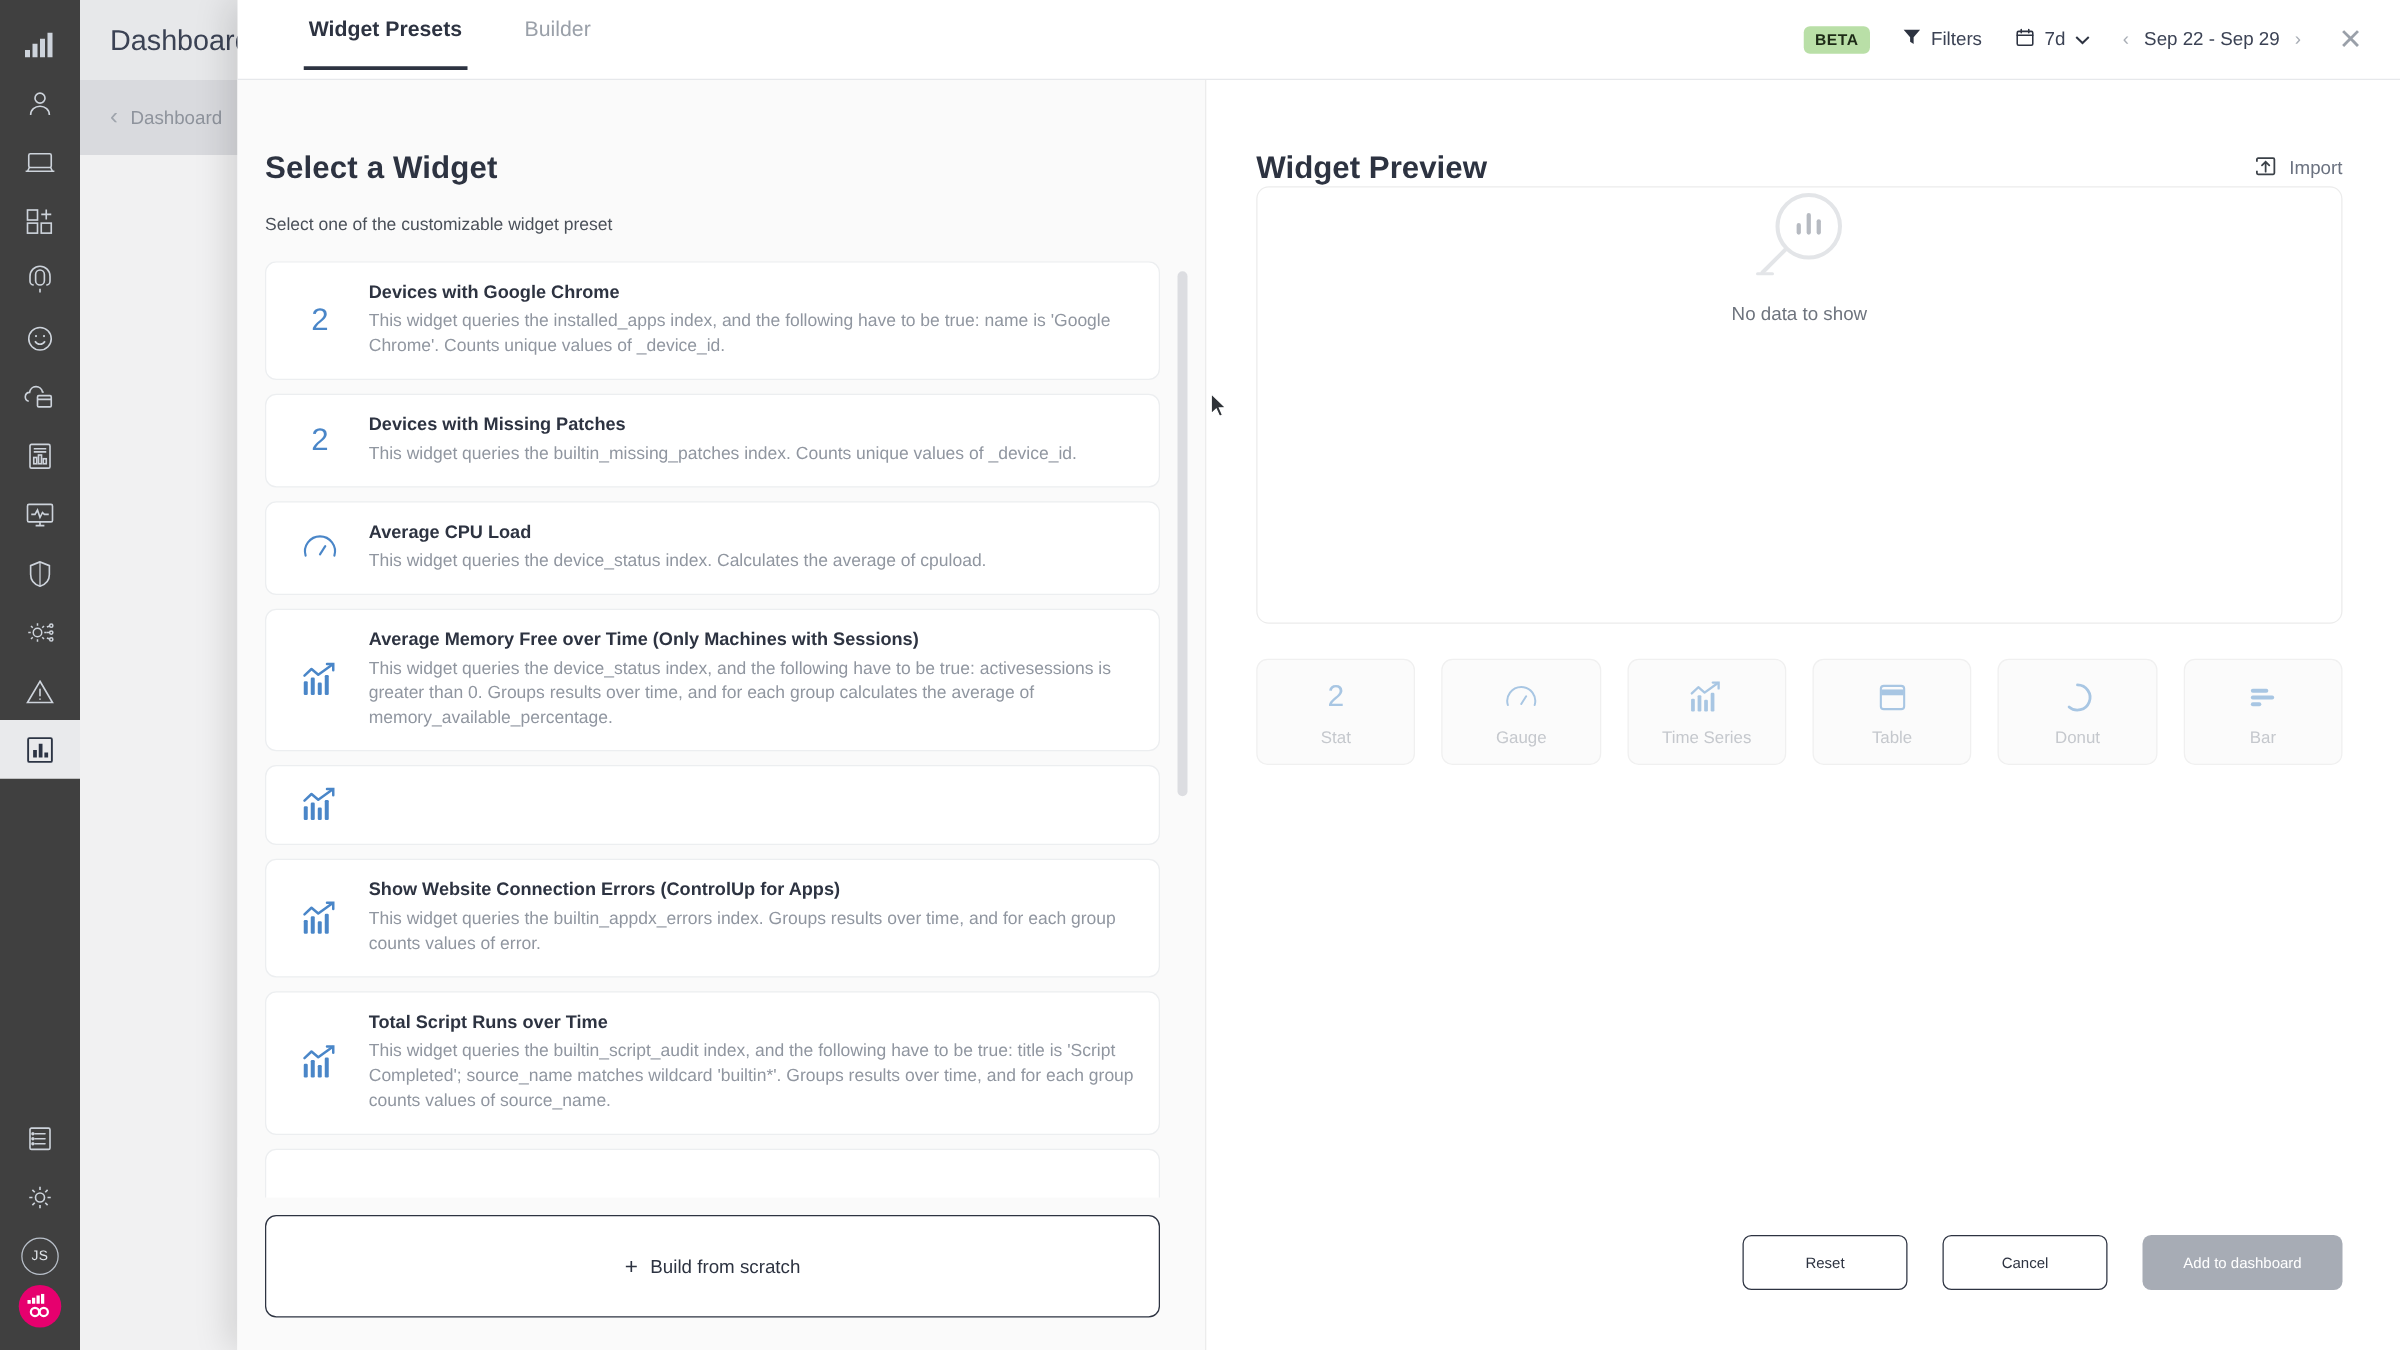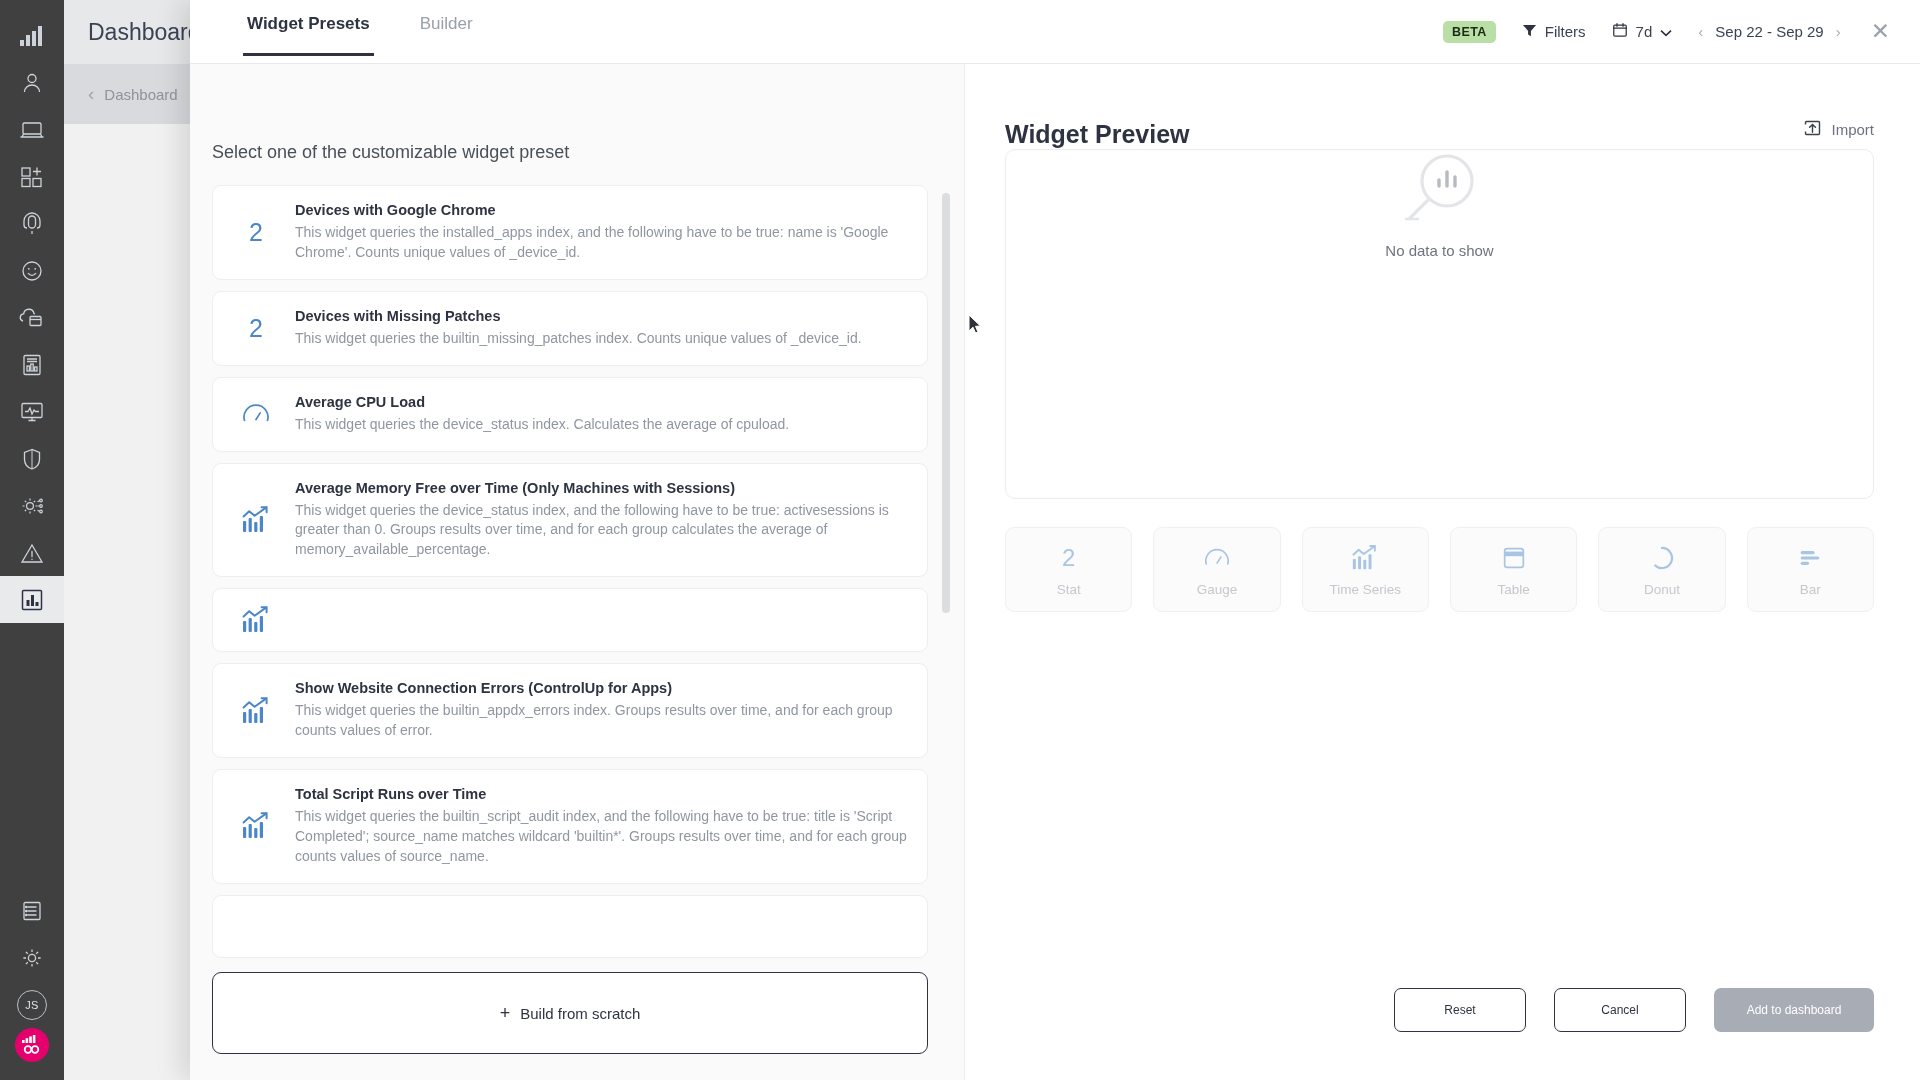--- a/index.html
+++ b/index.html
@@ -93,21 +93,21 @@
 
   
   #left {
     width: 775px; flex: 0 0 775px;
     background: #fafafa; border-right: 1px solid #ececec;
     display: flex; flex-direction: column; padding: 0 0 0 0;
     position: relative;
   }
   #left-head { padding: 56px 36px 0 22px; }
   #left-head h2 { font-size: 25px; color: #2d3341; font-weight: 700; letter-spacing: .1px;}
-  #left-head p { font-size: 18px; color: #4a5059; margin-top: 22px; }
+  #left-head p { font-size: 14px; color: #4a5059; margin-top: 22px; }
 
   #list-wrap {
     margin-top: 22px; flex: 1 1 auto; min-height: 0;
     overflow: hidden; position: relative; padding-left: 22px; padding-right: 14px;
   }
   #list { display: flex; flex-direction: column; gap: 11px; padding-right: 22px;}
   .preset {
     background: #fff; border: 1px solid #eceef0; border-radius: 9px;
     display: flex; align-items: center; gap: 16px;
     padding: 16px 18px 16px 20px; cursor: pointer;
@@ -133,21 +133,21 @@
   #build-wrap { padding: 14px 36px 26px 22px; background: #fafafa; }
   #build-btn {
     width: 100%; height: 82px; border: 1px solid #2d3341; border-radius: 9px;
     background: #fff; display: flex; align-items: center; justify-content: center;
     gap: 10px; color: #2d3341; font-size: 15px; cursor: pointer;
   }
   #build-btn .plus { font-size: 18px; line-height: 1; }
 
   
   #right { flex: 1 1 auto; display: flex; flex-direction: column; padding: 56px 46px 30px 40px; }
-  #right-head { display: flex; align-items: flex-start; }
+  #right-head { display: flex; align-items: center; }
   #right-head h2 { font-size: 25px; color: #2d3341; font-weight: 700; }
   #import-btn {
     margin-left: auto; display: flex; align-items: center; gap: 10px;
     color: #6b7280; font-size: 15px; cursor: pointer;
   }
   #preview-card {
     height: 350px;
     border: 1px solid #ececec; border-radius: 10px; background: #fff;
     display: flex; justify-content: center;
   }
@@ -359,20 +359,21 @@
         </span>
 
         <span class="close-x">✕</span>
       </div>
     </div>
 
     <div id="modal-body">
 
       <div id="left">
         <div id="left-head">
+          <h2>Select a Widget</h2>
           <p>Select one of the customizable widget preset</p>
         </div>
 
         <div id="list-wrap">
           <div id="list">
               <div class="preset">
                 <div class="p-ico">
                   <span class="p-num">2</span>
                 </div>
                 <div class="p-text">

